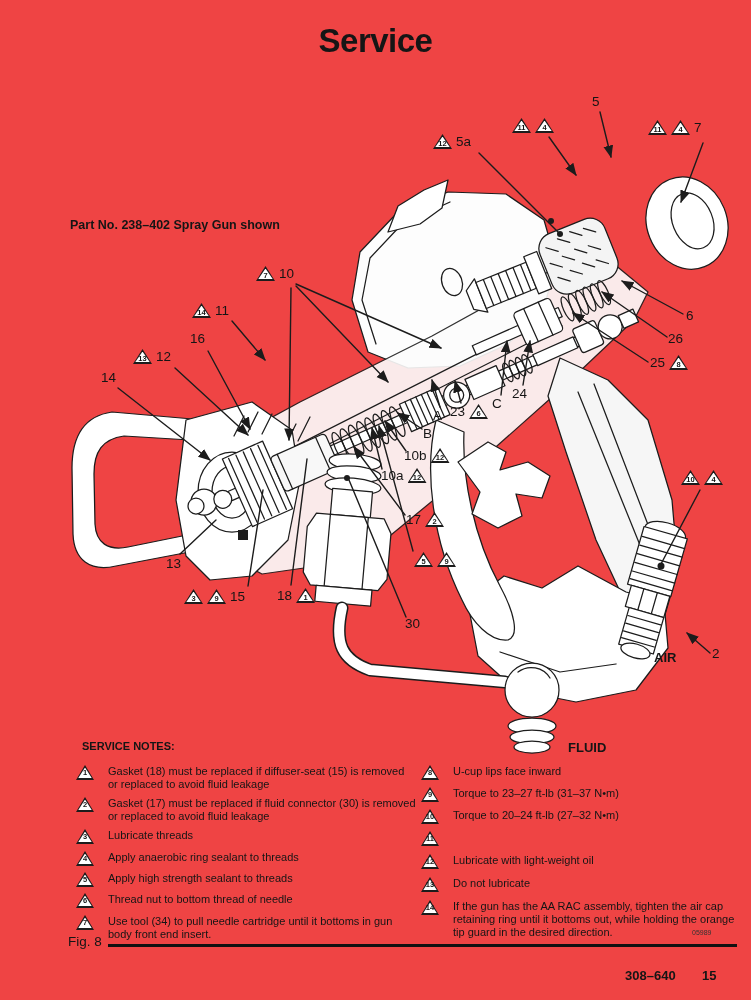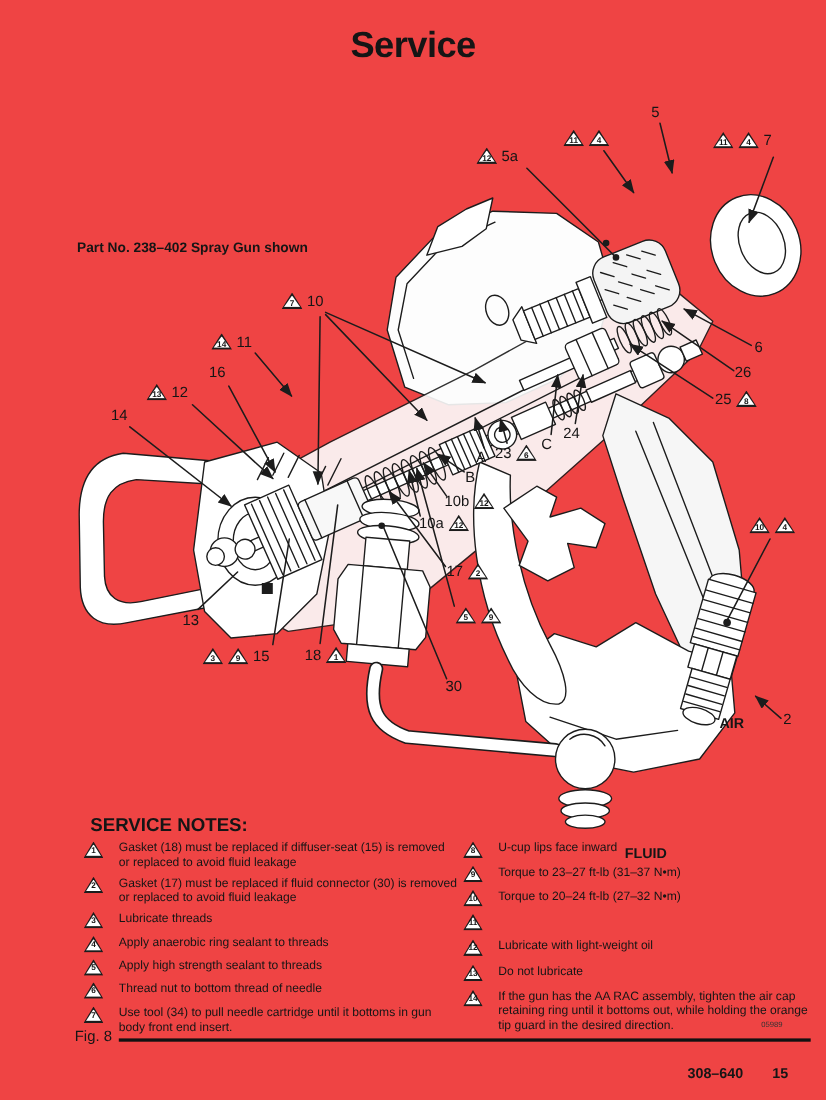--- a/index.html
+++ b/index.html
@@ -12,21 +12,21 @@
   .callout{position:absolute;display:flex;align-items:center;gap:4px;
            font-size:13.5px;font-weight:500;white-space:nowrap;}
   .callout.bold{font-weight:bold;font-size:13px;}
   .tri{position:relative;display:inline-block;width:19px;height:15px;flex:0 0 auto;}
   .tri i{position:absolute;inset:0;background:#1c1c1c;
          clip-path:polygon(50% 0,100% 100%,0 100%);}
   .tri b{position:absolute;left:2px;right:2px;top:2.6px;bottom:1.6px;background:#fff;
          clip-path:polygon(50% 0,100% 100%,0 100%);}
   .tri span{position:absolute;left:0;right:0;bottom:1px;text-align:center;
             font-size:7.5px;font-weight:bold;font-style:normal;z-index:2;}
-  .notes-head{position:absolute;left:82px;top:740px;font-size:17px;font-weight:bold;}
+  .notes-head{position:absolute;left:82px;top:740px;font-size:11px;font-weight:bold;}
   .note{position:absolute;display:flex;gap:14px;font-size:11px;line-height:13px;}
   .note .tri{width:18px;height:15px;margin-top:0px;}
   .note .txt{display:block;}
   .fluid-label{position:absolute;font-size:13px;font-weight:bold;}
   .micro{position:absolute;font-size:7px;color:#333;}
   .figrow{position:absolute;left:68px;top:934px;font-size:13.5px;font-weight:normal;}
   .figline{position:absolute;left:108px;top:944px;width:629px;height:3px;background:#111;}
   .footer{position:absolute;top:968px;left:0;width:751px;font-size:13px;font-weight:bold;}
   .docnum{position:absolute;left:625px;}
   .pagenum{position:absolute;left:702px;}
@@ -383,21 +383,21 @@
         <b></b>
         <span>4</span>
       </span>
   </div>
   <div class="callout bold" style="left:654px;top:650px">
     <span>AIR</span>
   </div>
   <div class="callout" style="left:712px;top:646px">
     <span>2</span>
   </div>
-  <div class="fluid-label" style="left:568px;top:768px">FLUID</div>
+  <div class="fluid-label" style="left:568px;top:740px">FLUID</div>
 
   <div class="notes-head">SERVICE NOTES:</div>
 
   <div class="note" style="left:76px;top:765px;width:340px">
     <span class="tri">
         <i></i>
         <b></b>
         <span>1</span>
       </span>
     <span class="txt" style="width:312px">Gasket (18) must be replaced if diffuser-seat (15) is removed or replaced to avoid fluid leakage</span>

